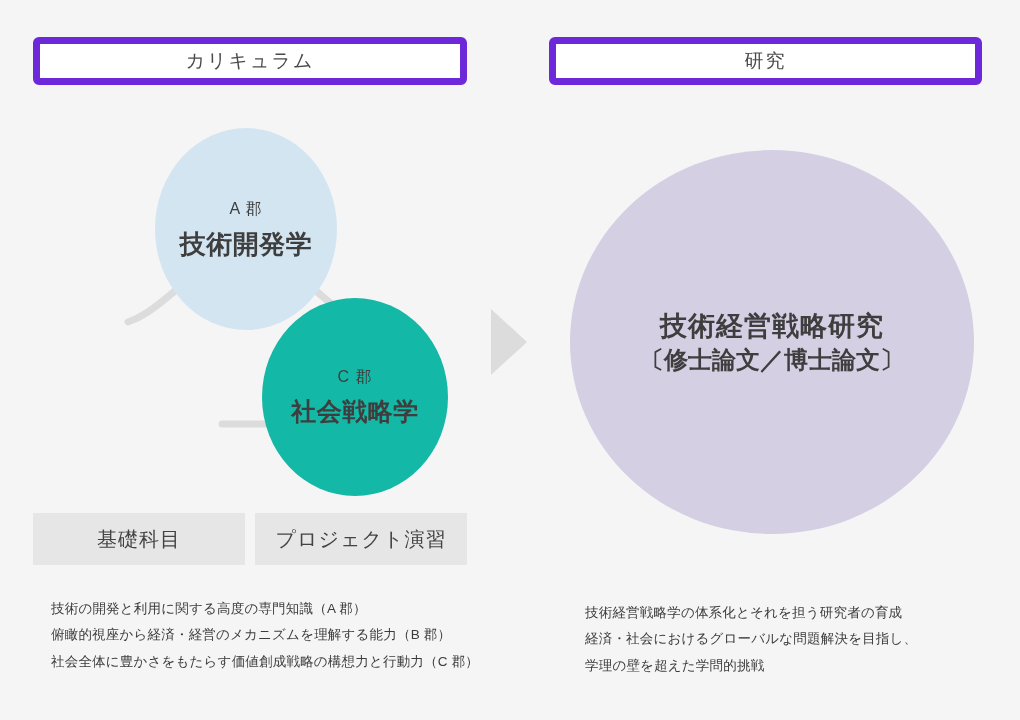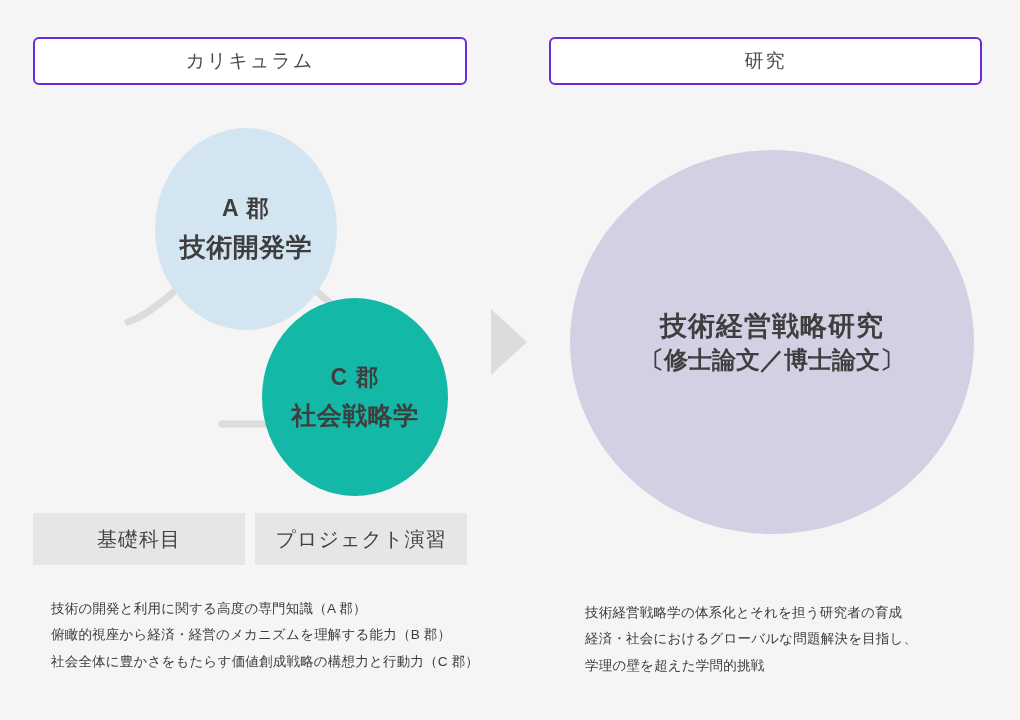--- a/index.html
+++ b/index.html
@@ -19,21 +19,21 @@
     height: 720px;
     background: #f5f5f5;
   }
 
   
   .header-box {
     position: absolute;
     box-sizing: border-box;
     height: 48px;
     background: #ffffff;
-    border: 2px solid #6d28d9;
+    border: 7px solid #6d28d9;
     border-radius: 6px;
     display: flex;
     align-items: center;
     justify-content: center;
     color: #4a4a4a;
     font-size: 19px;
     letter-spacing: 2px;
     font-weight: 400;
   }
   #hdr-curriculum { left: 33px;  top: 37px; width: 434px; }
@@ -52,22 +52,22 @@
     position: absolute;
     border-radius: 50%;
     display: flex;
     flex-direction: column;
     align-items: center;
     justify-content: center;
     text-align: center;
     color: #3e3e3e;
   }
   .circle .sub {
-    font-size: 23px;
-    font-weight: 700;
+    font-size: 16px;
+    font-weight: 400;
     letter-spacing: 1px;
     line-height: 1.1;
     margin-bottom: 12px;
   }
   .circle .main {
     font-size: 25px;
     font-weight: 700;
     letter-spacing: 0.5px;
     line-height: 1.1;
     white-space: nowrap;

